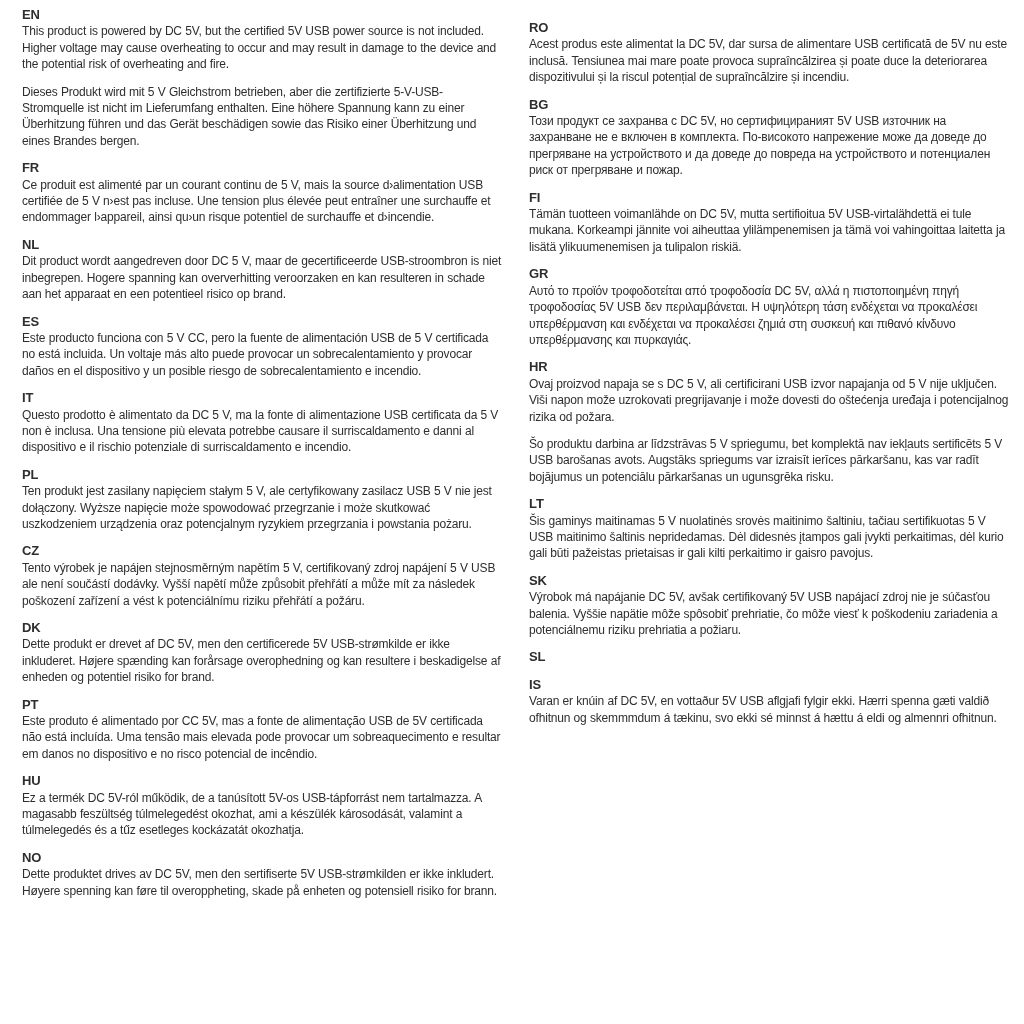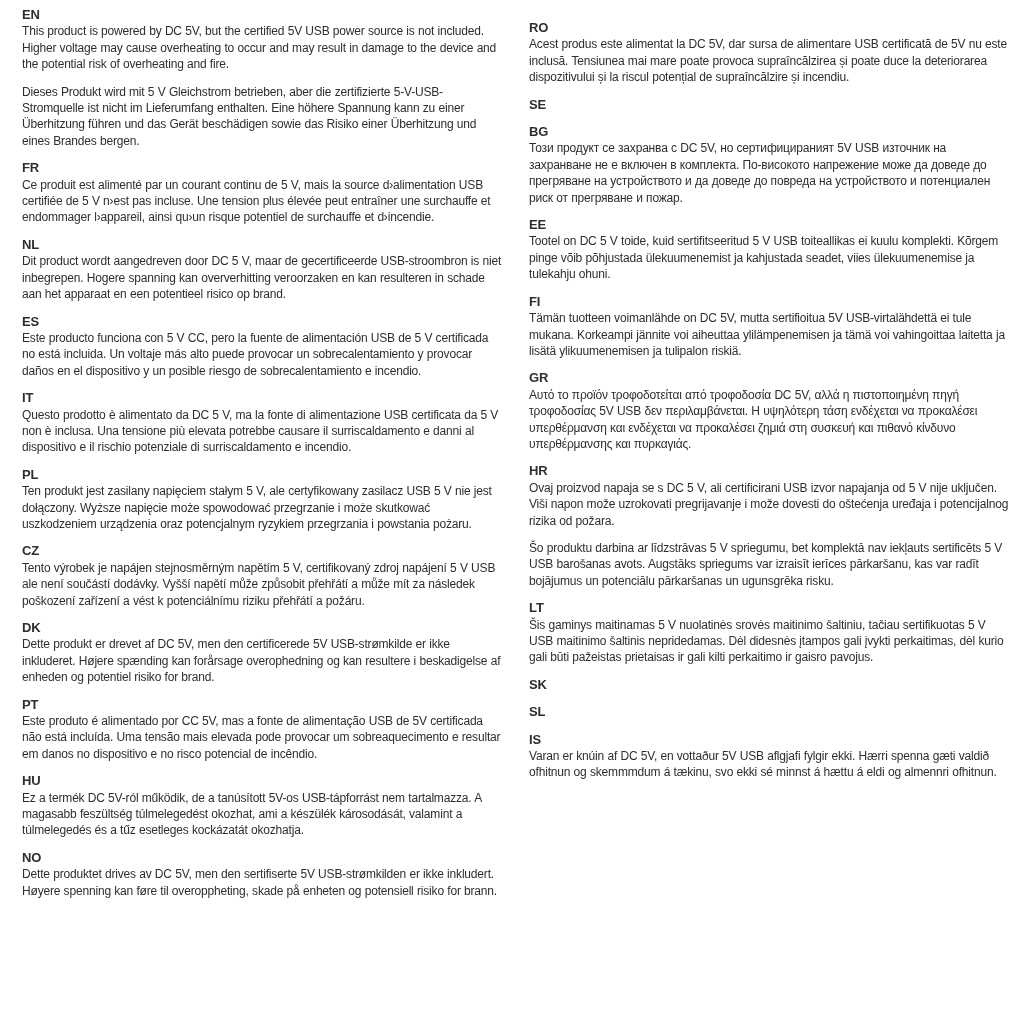--- a/index.html
+++ b/index.html
@@ -115,32 +115,27 @@
     <p class="lang-text">Dette produktet drives av DC 5V, men den sertifiserte 5V USB-strømkilden er ikke inkludert. Høyere spenning kan føre til overoppheting, skade på enheten og potensiell risiko for brann.</p>
   </section>
 </div>
   <div class="col col-right">
   <section class="lang-section">
     <h3 class="lang-code">RO</h3>
     <p class="lang-text">Acest produs este alimentat la DC 5V, dar sursa de alimentare USB certificată de 5V nu este inclusă. Tensiunea mai mare poate provoca supraîncălzirea și poate duce la deteriorarea dispozitivului și la riscul potențial de supraîncălzire și incendiu.</p>
   </section>
 
   <section class="lang-section">
-    <h3 class="lang-code">SE</h3>
   </section>
 
   <section class="lang-section">
     <h3 class="lang-code">BG</h3>
     <p class="lang-text">Този продукт се захранва с DC 5V, но сертифицираният 5V USB източник на захранване не е включен в комплекта. По-високото напрежение може да доведе до прегряване на устройството и да доведе до повреда на устройството и потенциален риск от прегряване и пожар.</p>
   </section>
 
-  <section class="lang-section">
-    <h3 class="lang-code">EE</h3>
-    <p class="lang-text">Tootel on DC 5 V toide, kuid sertifitseeritud 5 V USB toiteallikas ei kuulu komplekti. Kõrgem pinge võib põhjustada ülekuumenemist ja kahjustada seadet, viies ülekuumenemise ja tulekahju ohuni.</p>
-  </section>
 
   <section class="lang-section">
     <h3 class="lang-code">FI</h3>
     <p class="lang-text">Tämän tuotteen voimanlähde on DC 5V, mutta sertifioitua 5V USB-virtalähdettä ei tule mukana. Korkeampi jännite voi aiheuttaa ylilämpenemisen ja tämä voi vahingoittaa laitetta ja lisätä ylikuumenemisen ja tulipalon riskiä.</p>
   </section>
 
   <section class="lang-section">
     <h3 class="lang-code">GR</h3>
     <p class="lang-text">Αυτό το προϊόν τροφοδοτείται από τροφοδοσία DC 5V, αλλά η πιστοποιημένη πηγή τροφοδοσίας 5V USB δεν περιλαμβάνεται. Η υψηλότερη τάση ενδέχεται να προκαλέσει υπερθέρμανση και ενδέχεται να προκαλέσει ζημιά στη συσκευή και πιθανό κίνδυνο υπερθέρμανσης και πυρκαγιάς.</p>
   </section>
@@ -154,20 +149,21 @@
     <p class="lang-text">Šo produktu darbina ar līdzstrāvas 5 V spriegumu, bet komplektā nav iekļauts sertificēts 5 V USB barošanas avots. Augstāks spriegums var izraisīt ierīces pārkaršanu, kas var radīt bojājumus un potenciālu pārkaršanas un ugunsgrēka risku.</p>
   </section>
 
   <section class="lang-section">
     <h3 class="lang-code">LT</h3>
     <p class="lang-text">Šis gaminys maitinamas 5 V nuolatinės srovės maitinimo šaltiniu, tačiau sertifikuotas 5 V USB maitinimo šaltinis nepridedamas. Dėl didesnės įtampos gali įvykti perkaitimas, dėl kurio gali būti pažeistas prietaisas ir gali kilti perkaitimo ir gaisro pavojus.</p>
   </section>
 
   <section class="lang-section">
     <h3 class="lang-code">SK</h3>
+    <p class="lang-text">Výrobok má napájanie DC 5V, avšak certifikovaný 5V USB napájací zdroj nie je súčasťou balenia. Vyššie napätie môže spôsobiť prehriatie, čo môže viesť k poškodeniu zariadenia a potenciálnemu riziku prehriatia a požiaru.</p>
   </section>
 
   <section class="lang-section">
     <h3 class="lang-code">SL</h3>
   </section>
 
   <section class="lang-section">
     <h3 class="lang-code">IS</h3>
     <p class="lang-text">Varan er knúin af DC 5V, en vottaður 5V USB aflgjafi fylgir ekki. Hærri spenna gæti valdið ofhitnun og skemmmdum á tækinu, svo ekki sé minnst á hættu á eldi og almennri ofhitnun.</p>
   </section>

